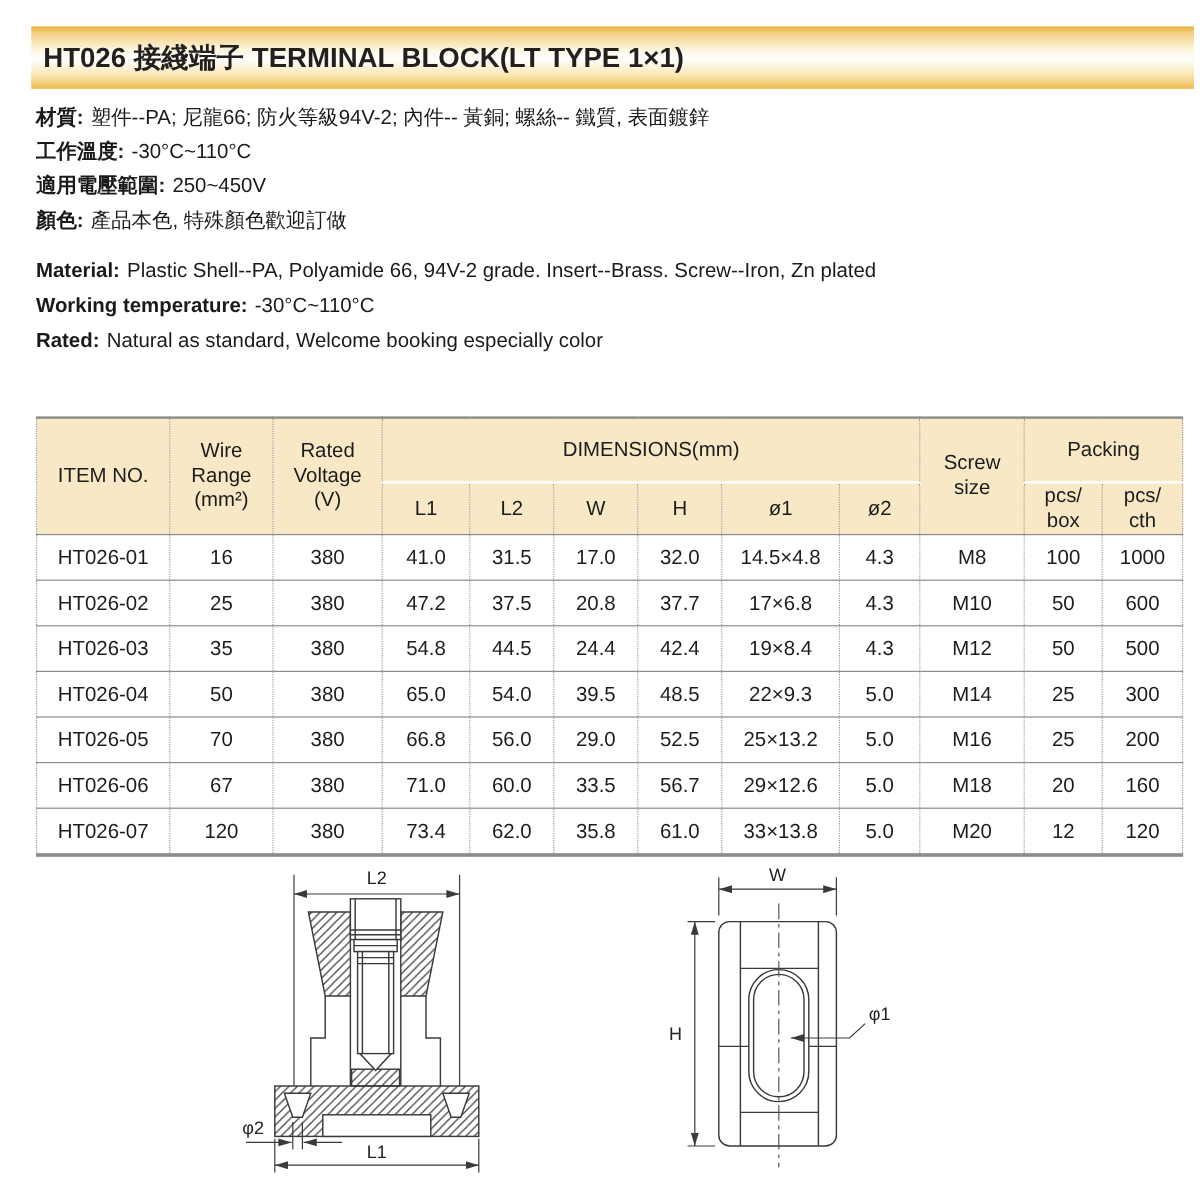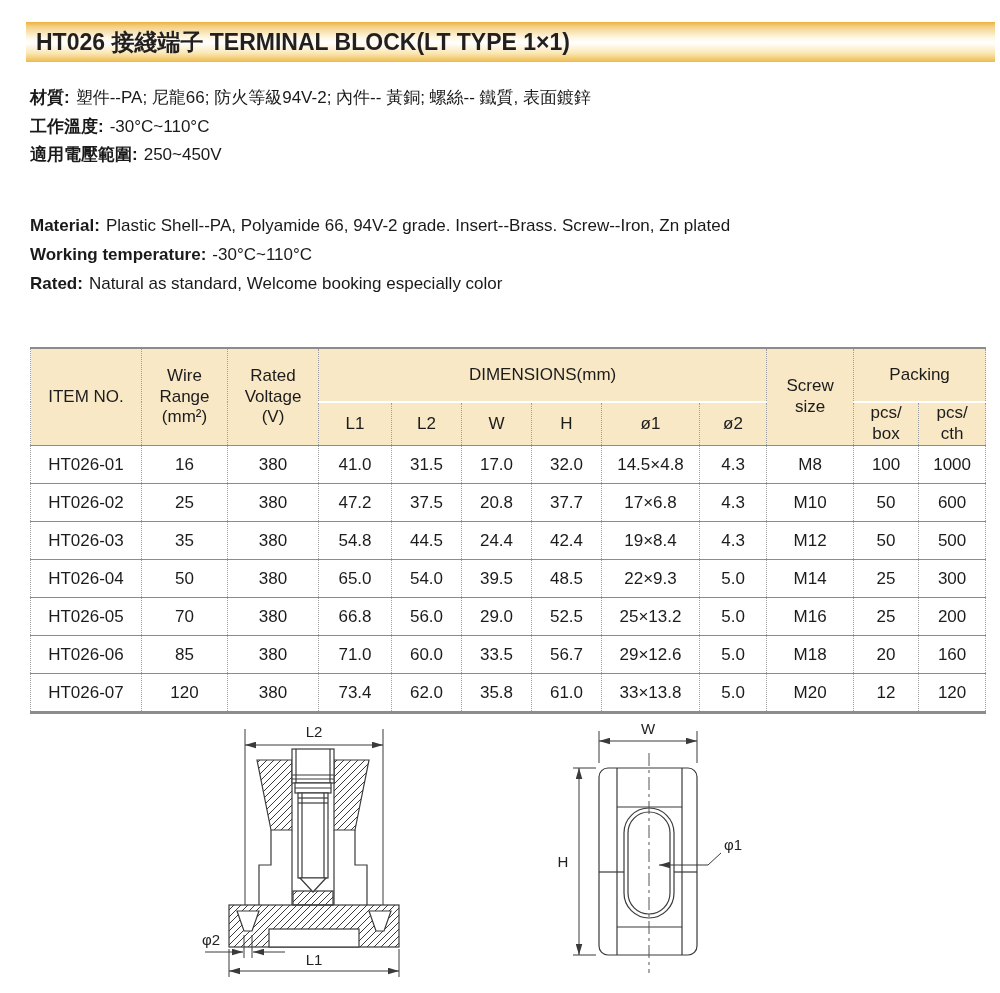--- a/index.html
+++ b/index.html
@@ -2,21 +2,21 @@
 <html><head>
 <meta charset="utf-8">
 <style>
   html,body{margin:0;padding:0;}
   body{
     width:1000px;height:993px;position:relative;background:#ffffff;
     font-family:"Liberation Sans","DejaVu Sans",sans-serif;color:#1a1a1a;
     overflow:hidden;
   }
   .title-bar{
-    position:absolute;left:26px;top:22px;width:969px;height:40px;
+    position:absolute;left:26px;top:22px;width:969px;height:52px;
     background:linear-gradient(180deg,#edb13b 0%,#f3cd7f 10%,#fdf6e0 38%,#ffffff 52%,#fae7b4 78%,#f0c35e 96%,#eebb4e 100%);
     display:flex;align-items:center;
   }
   .title-bar h1{
     margin:0;padding:0 0 0 10px;font-size:23px;font-weight:bold;color:#221f1f;
     letter-spacing:0px;white-space:nowrap;
   }
   .spec-block{position:absolute;left:30px;right:20px;font-size:17px;}
   .spec-zh{top:84px;}
   .spec-en{top:211px;}
@@ -52,20 +52,21 @@
 <body>
 
 <div class="title-bar">
   <h1>HT026 接綫端子 TERMINAL BLOCK(LT TYPE 1×1)</h1>
 </div>
 
 <div class="spec-block spec-zh">
   <p class="spec-line"><b>材質:</b><span>塑件--PA; 尼龍66; 防火等級94V-2; 內件-- 黃銅; 螺絲-- 鐵質, 表面鍍鋅</span></p>
   <p class="spec-line"><b>工作溫度:</b><span>-30°C~110°C</span></p>
   <p class="spec-line"><b>適用電壓範圍:</b><span>250~450V</span></p>
+  <p class="spec-line"><b>顏色:</b><span>產品本色, 特殊顏色歡迎訂做</span></p>
 </div>
 
 <div class="spec-block spec-en">
   <p class="spec-line"><b>Material:</b><span>Plastic Shell--PA, Polyamide 66, 94V-2 grade. Insert--Brass. Screw--Iron, Zn plated</span></p>
   <p class="spec-line"><b>Working temperature:</b><span>-30°C~110°C</span></p>
   <p class="spec-line"><b>Rated:</b><span>Natural as standard, Welcome booking especially color</span></p>
 </div>
 
 <table class="spec-table">
   <colgroup>
@@ -175,21 +176,21 @@
         <td>29.0</td>
         <td>52.5</td>
         <td>25×13.2</td>
         <td>5.0</td>
         <td>M16</td>
         <td>25</td>
         <td>200</td>
       </tr>
     <tr>
         <td>HT026-06</td>
-        <td>85</td>
+        <td>67</td>
         <td>380</td>
         <td>71.0</td>
         <td>60.0</td>
         <td>33.5</td>
         <td>56.7</td>
         <td>29×12.6</td>
         <td>5.0</td>
         <td>M18</td>
         <td>20</td>
         <td>160</td>

